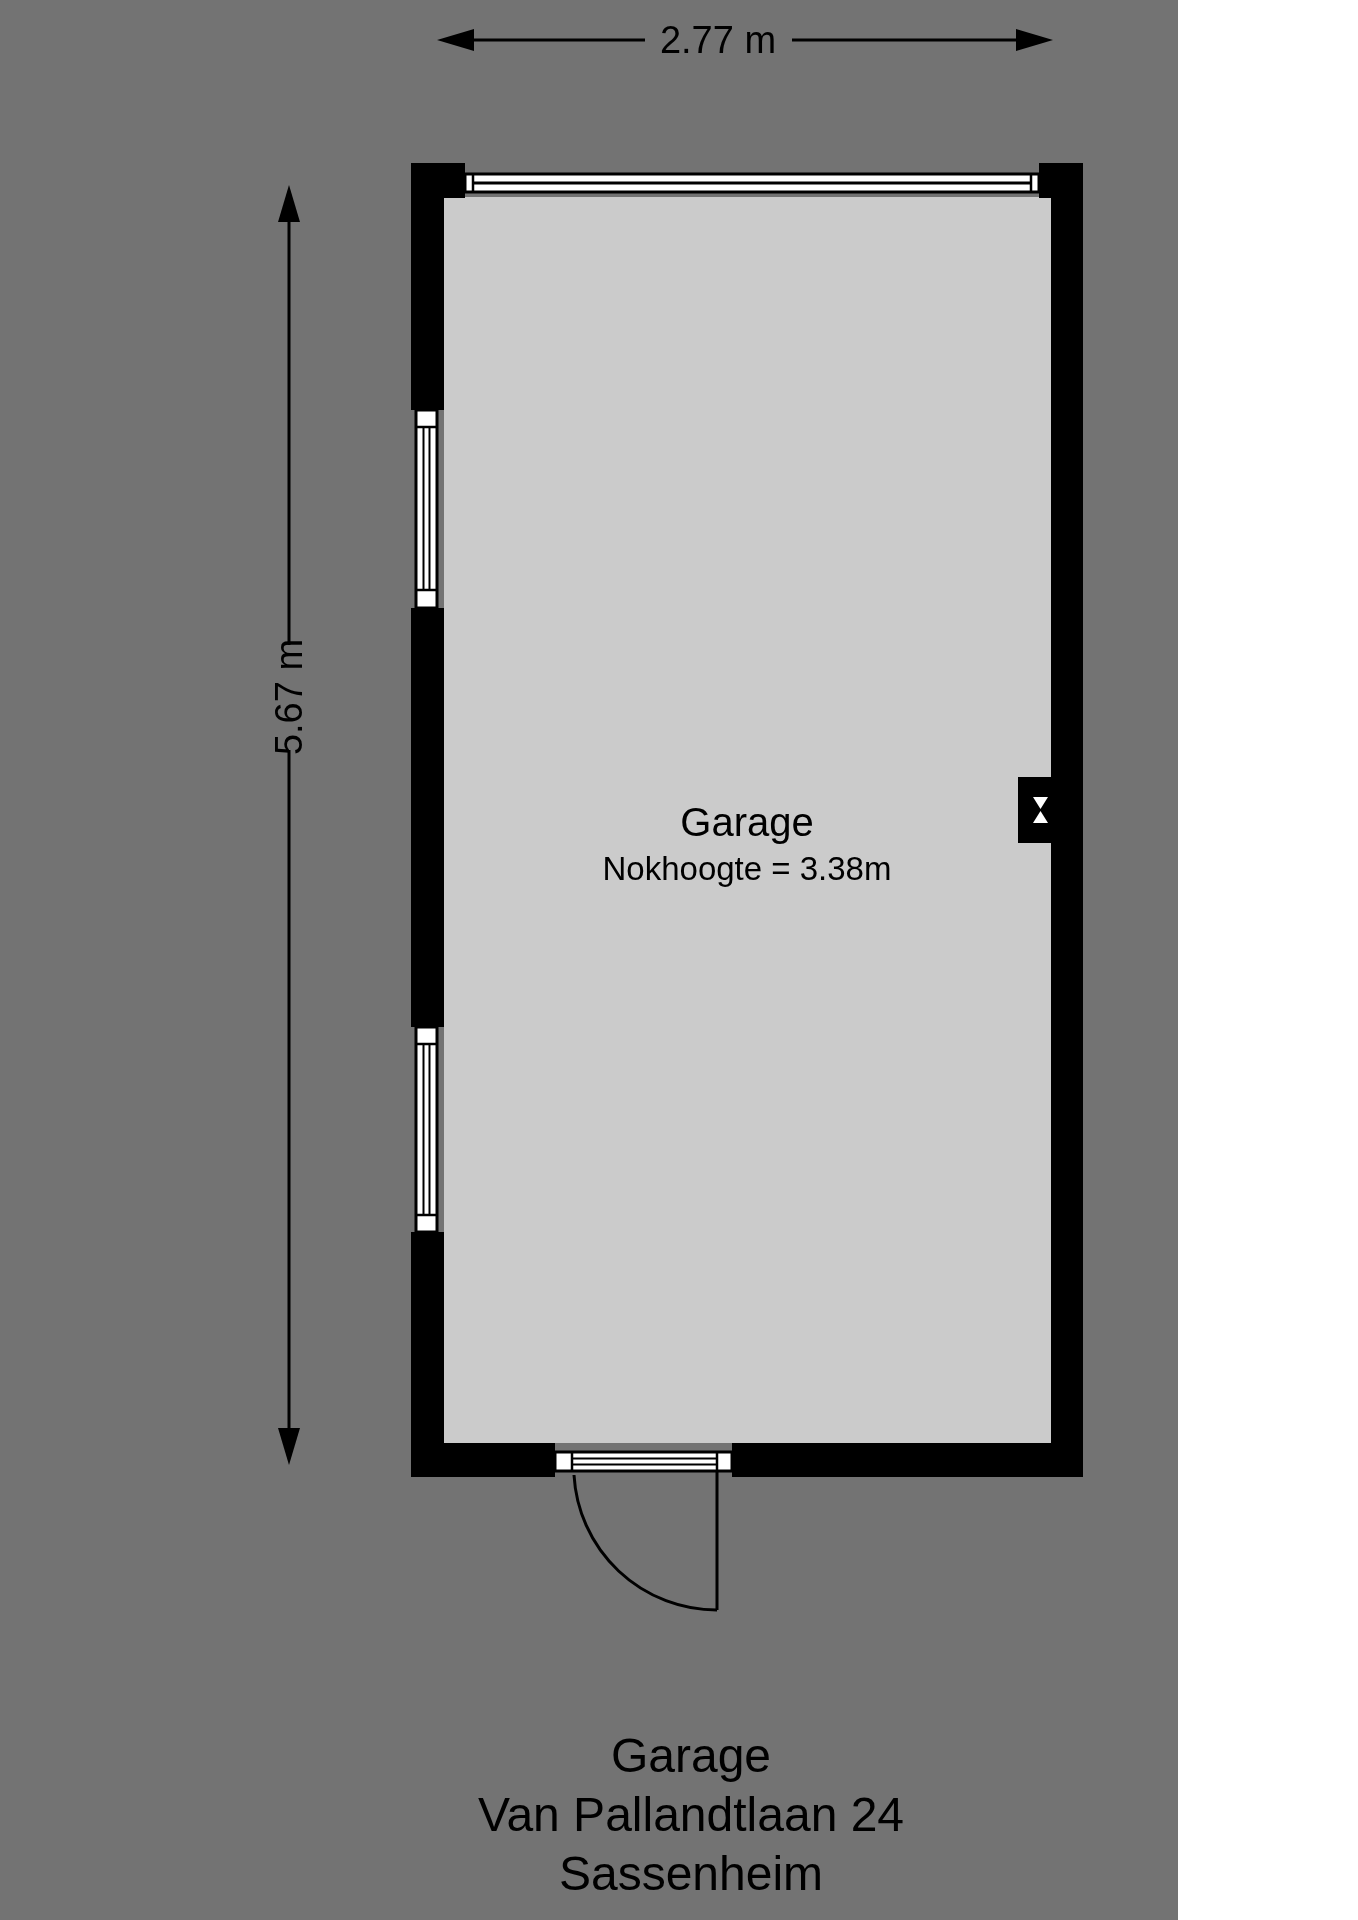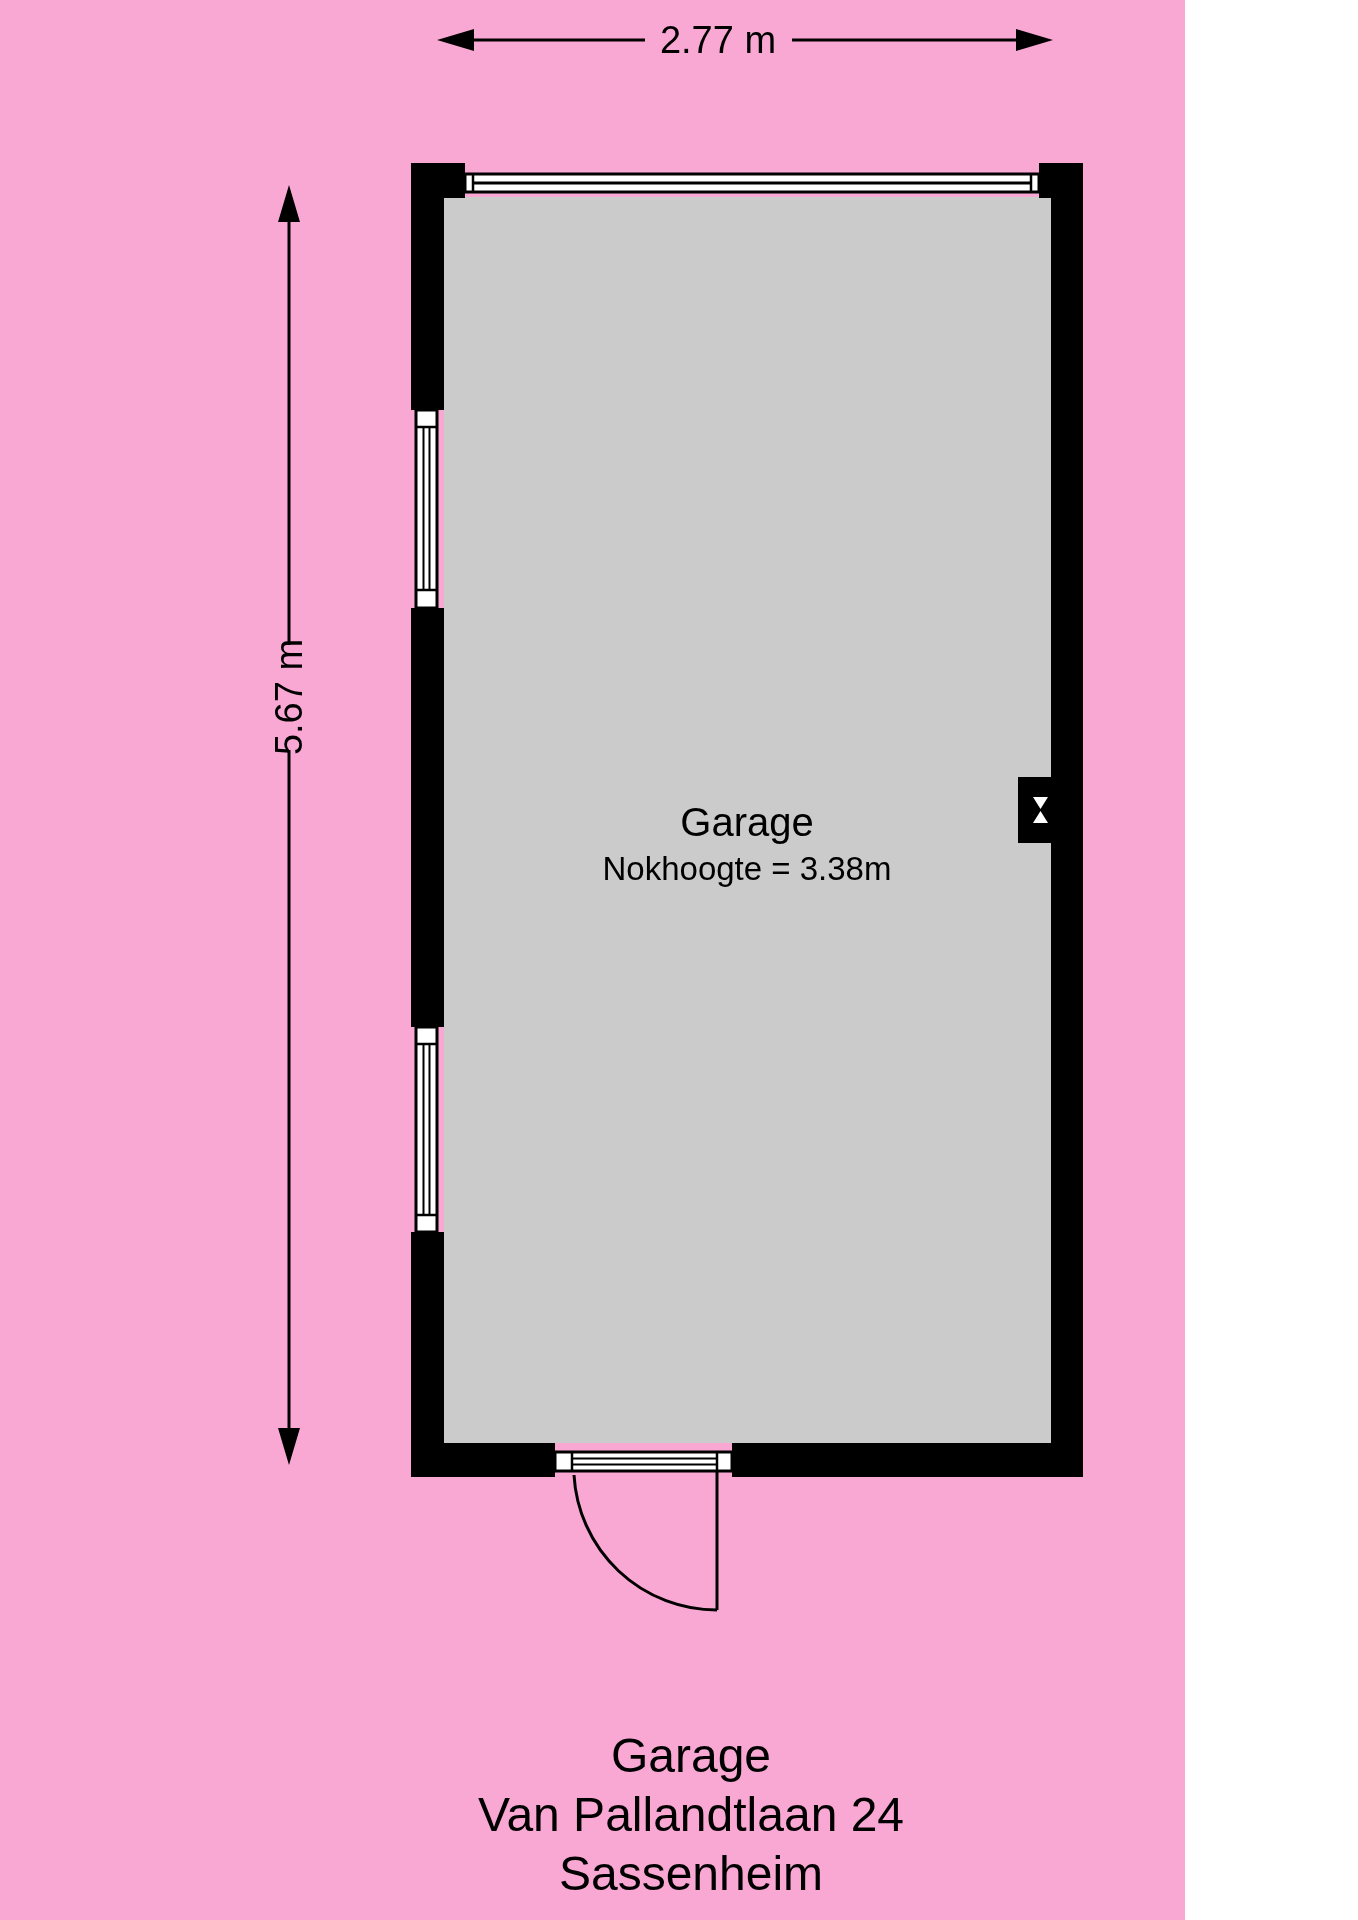--- a/index.html
+++ b/index.html
@@ -1,23 +1,22 @@
 <!DOCTYPE html>
 <html><head>
 <meta charset="utf-8">
 <style>
   html, body { margin: 0; padding: 0; background: #ffffff; }
   .canvas {
     position: relative;
     width: 1178px;
     height: 1920px;
-    background: #f9a8d4;
+    background: #737373;
     overflow: hidden;
     font-family: "Liberation Sans", sans-serif;
-    padding-left: 7px;
   }
   svg { position: absolute; left: 0; top: 0; }
   text {
     font-family: "Liberation Sans", sans-serif;
     fill: #000000;
   }
   .dim-label { font-size: 38px; }
   .room-name { font-size: 40px; }
   .room-note { font-size: 33px; }
   .title-line { font-size: 48px; }

